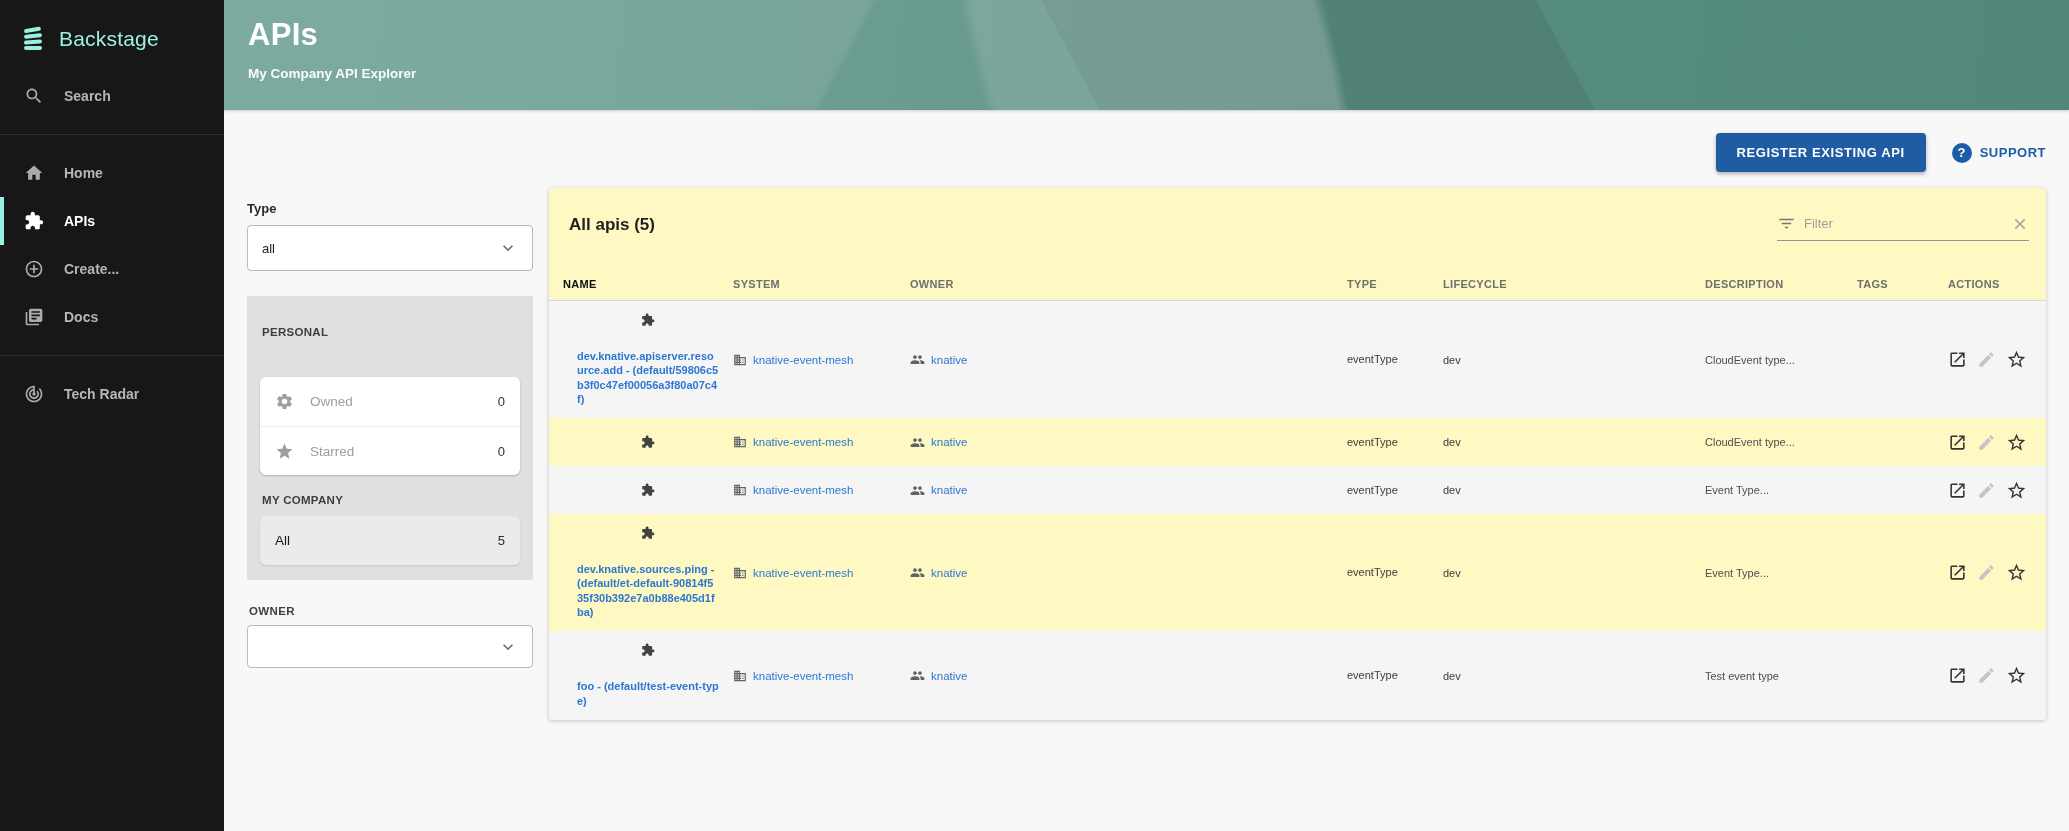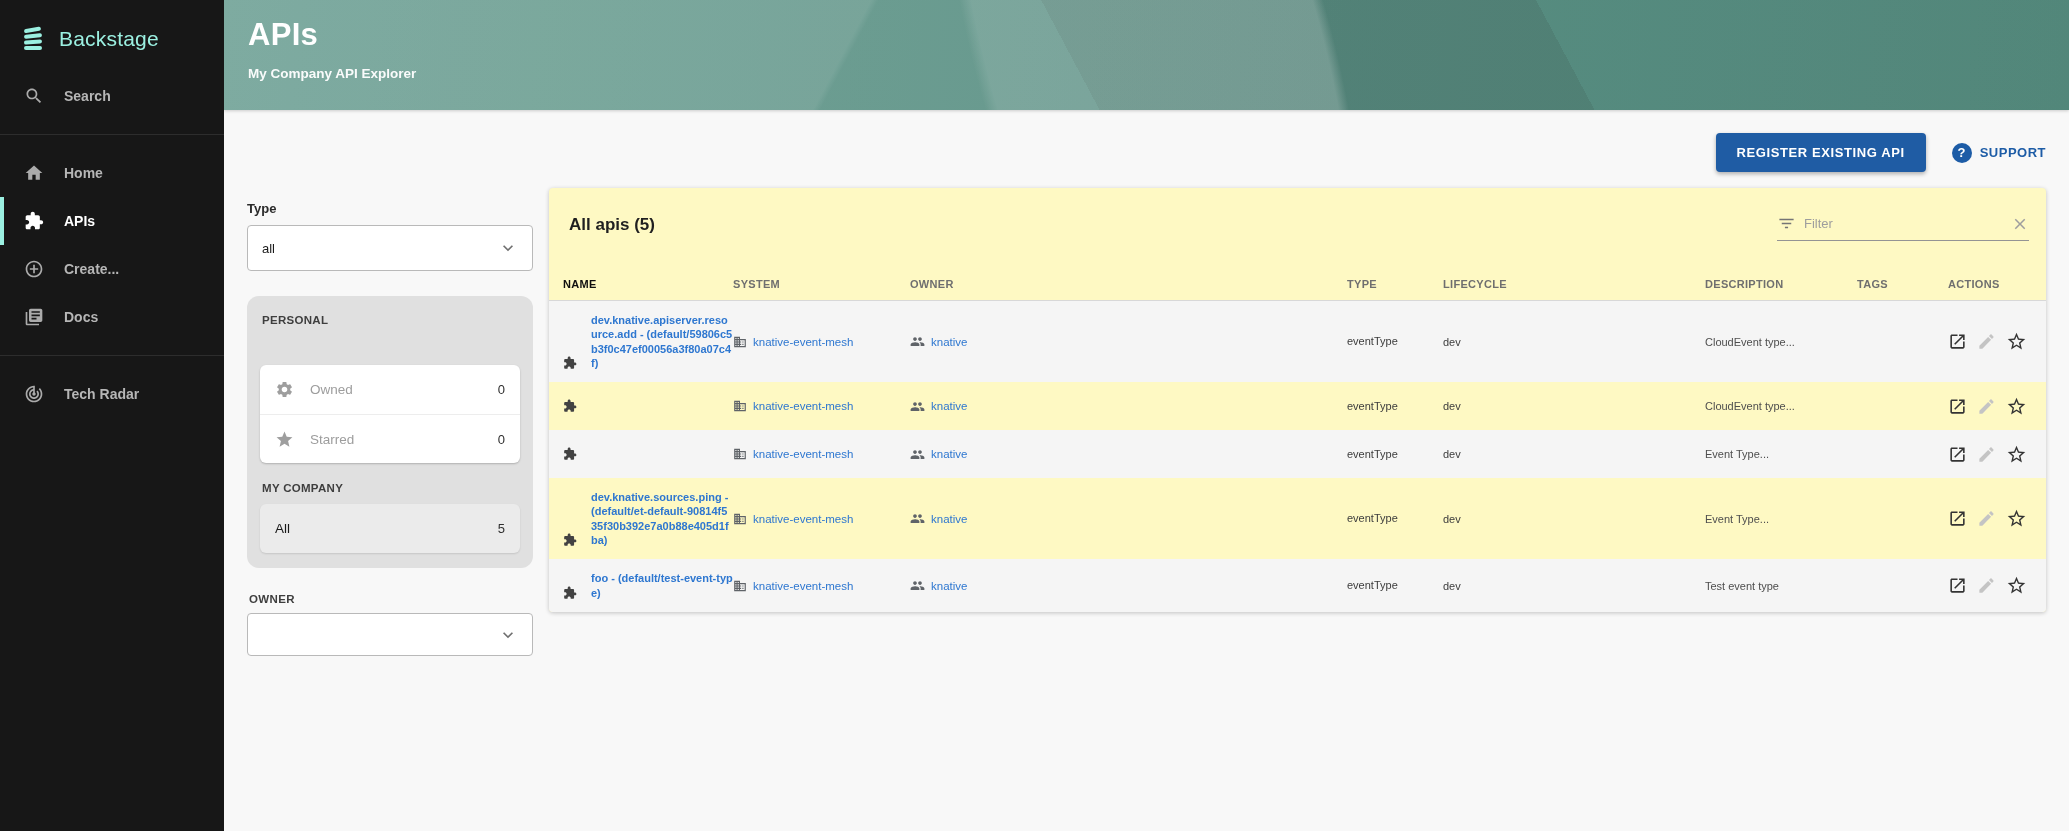--- a/index.html
+++ b/index.html
@@ -79,21 +79,21 @@
 
   
   .filters{position:absolute;left:247px;top:201px;width:286px;}
   .type-label{font-size:13px;font-weight:700;color:#2b2b2b;margin-bottom:9px;}
   .select{
     height:46px;background:#fff;border:1px solid #b9b9b9;border-radius:4px;
     display:flex;align-items:center;padding:0 14px;font-size:13px;color:#1a1a1a;
     cursor:pointer;
   }
   .select .chev{margin-left:auto;}
-  .filter-group{margin-top:25px;background:#E0E0E0;border-radius:12px;padding:15px 13px 15px;}
+  .filter-group{margin-top:25px;background:#E0E0E0;border-radius:0;padding:27px 13px 15px;}
   .group-label{font-size:11.5px;font-weight:700;color:#3e3e3e;letter-spacing:.3px;margin:3px 2px 10px;}
   .white-card{background:#fff;border-radius:6px;box-shadow:0 1px 2px rgba(0,0,0,.22);overflow:hidden;margin-top:39px;}
   .frow{display:flex;align-items:center;gap:16px;height:49px;padding:0 15px;cursor:pointer;}
   .frow + .frow{border-top:1px solid #ededed;}
   .frow .flabel{font-size:13.5px;color:#9d9d9d;}
   .frow .fcount{margin-left:auto;font-size:13px;color:#2f2f2f;}
   .group-label.second{margin-top:19px;}
   .all-row{background:#EBEBEB;border-radius:6px;box-shadow:0 1px 2px rgba(0,0,0,.12);}
   .all-row .flabel{color:#1a1a1a;font-size:13.5px;}
   .owner-label{font-size:11.5px;font-weight:700;color:#3e3e3e;letter-spacing:.4px;margin:25px 0 8px 2px;}
@@ -122,21 +122,21 @@
     display:grid;
     grid-template-columns:170px 177px 437px 96px 262px 152px 91px 1fr;
     padding:0 14px;align-items:center;
   }
   .thead{height:34px;border-bottom:1px solid #d8d8d8;}
   .th{font-size:11px;font-weight:700;color:#6f6f6f;letter-spacing:.3px;}
   .th.first{color:#0f0f0f;}
   .trow{min-height:48px;padding-top:12px;padding-bottom:12px;}
   .trow:nth-child(odd){background:var(--stripe,#F5F5F5);}
   .cell{font-size:11px;color:#3c3c3c;}
-  .name-cell{display:flex;align-items:flex-end;gap:14px;}
+  .name-cell{display:flex;align-items:center;gap:22px;flex-direction:column;}
   .name-cell .picon svg{fill:#424242;}
   .name-link{
     color:var(--link-blue,#2E77D0);font-weight:700;font-size:11px;line-height:1.3;
     width:142px;word-break:break-all;text-decoration:none;cursor:pointer;
   }
   .ref-cell{display:flex;align-items:center;gap:6px;text-align:right;}
   .ref-cell svg{fill:#5f6368;}
   .ref-link{color:var(--link-blue,#2E77D0);font-size:11.5px;text-decoration:none;cursor:pointer;}
   .type-text{display:inline-block;width:54px;word-break:break-all;line-height:1.35;}
   .desc-cell{color:#4e4e4e;}

